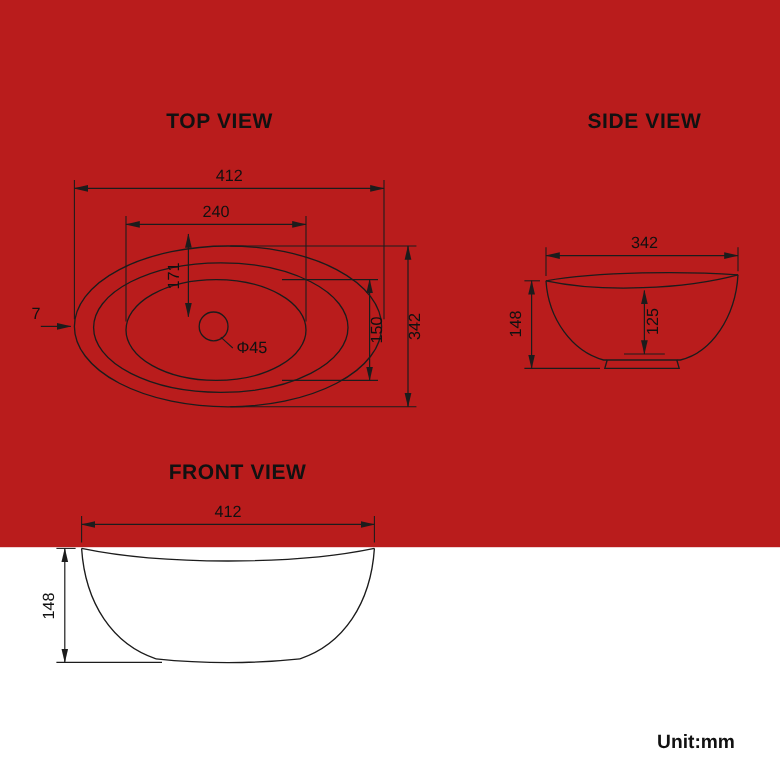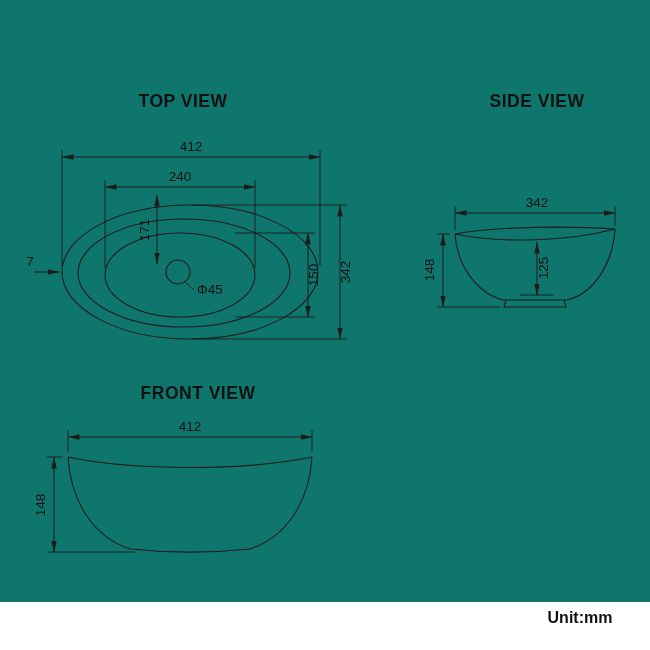--- a/index.html
+++ b/index.html
@@ -1,16 +1,16 @@
 <!DOCTYPE html>
 <html><head>
 <meta charset="utf-8">
 <style>
   html,body{margin:0;padding:0;background:#ffffff;width:650px;height:650px;overflow:hidden;}
-  .canvas{position:relative;width:650px;height:602px;background:#0f766e;}
+  .canvas{position:relative;width:650px;height:456px;background:#b91c1c;}
   svg{display:block;}
   .outline{fill:none;stroke:#1c1c1c;stroke-width:1.1;}
   .dimline{fill:none;stroke:#1c1c1c;stroke-width:1;}
   .extline{fill:none;stroke:#1c1c1c;stroke-width:0.9;}
   .dim-text{font-family:"Liberation Sans","DejaVu Sans",sans-serif;font-size:13.5px;fill:#111;}
   .hdg-text{font-family:"Liberation Sans","DejaVu Sans",sans-serif;font-size:17.5px;font-weight:bold;fill:#111;letter-spacing:0.5px;}
   .unit-text{font-family:"Liberation Sans","DejaVu Sans",sans-serif;font-size:16px;font-weight:bold;fill:#111;}
 </style>
 </head>
 <body>

